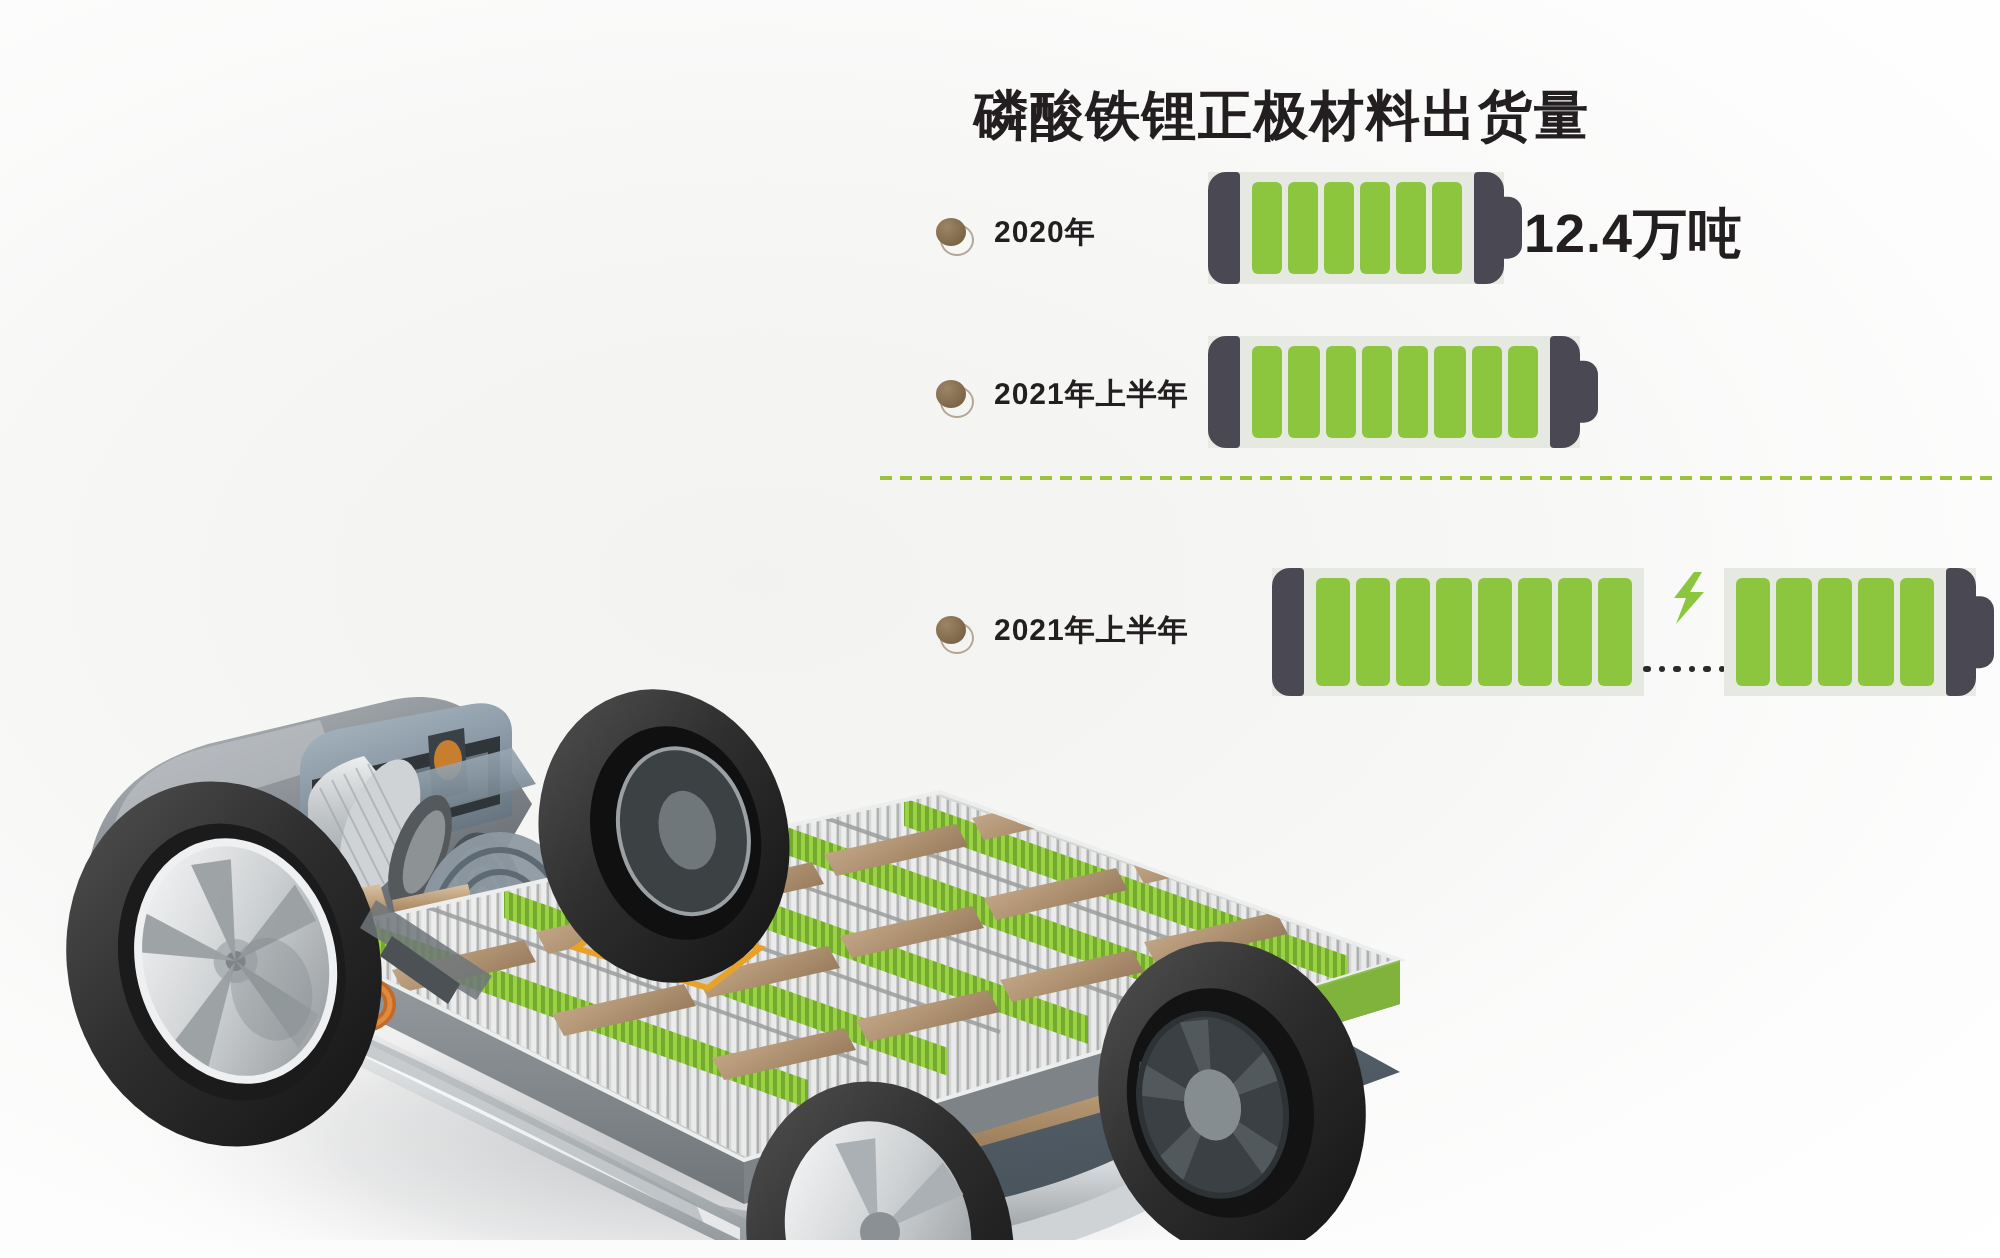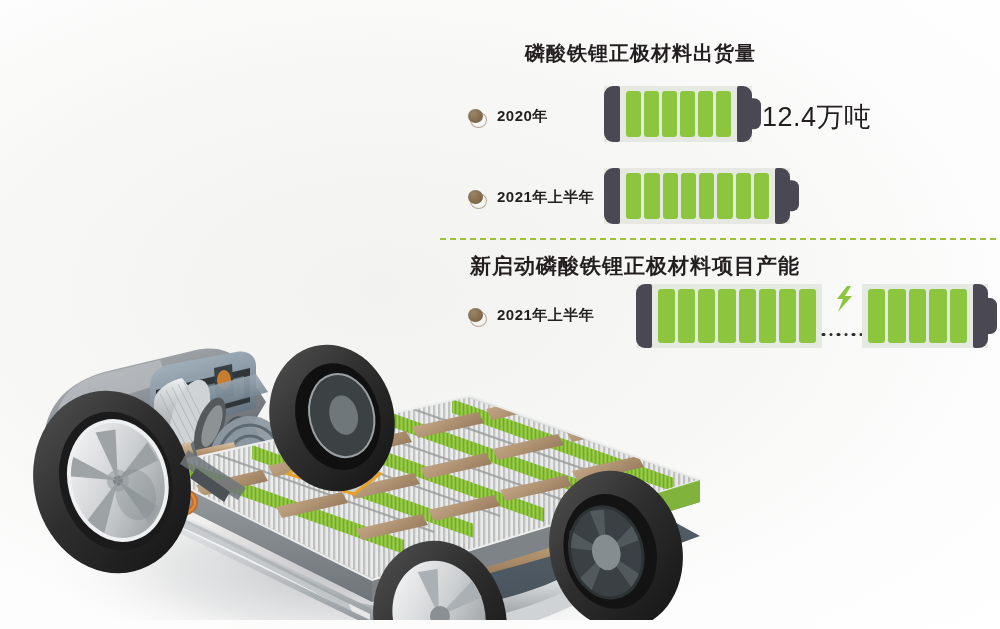--- a/index.html
+++ b/index.html
@@ -28,21 +28,21 @@
     height: 470px;
   }
 
   .sec-title {
     position: absolute;
     font-weight: bold;
     color: #231f20;
     letter-spacing: 1px;
     white-space: nowrap;
   }
-  #title-1 { left: 487px; top: 40px; font-size: 20px; margin-left: 38px; }
+  #title-1 { left: 487px; top: 40px; font-size: 27px; }
   #title-2 { left: 470px; top: 252px; font-size: 21px; }
 
   .legend-row {
     position: absolute;
     display: flex;
     align-items: flex-end;
     gap: 12px;
     white-space: nowrap;
   }
   #legend-1 { left: 468px; top: 107px; }
@@ -155,21 +155,21 @@
   .dots i {
     display: block;
     width: 3.5px;
     height: 3.5px;
     background: #2a2a2a;
     border-radius: 50%;
   }
 
   .value {
     position: absolute;
-    font-weight: normal;
+    font-weight: bold;
     color: #231f20;
     white-space: nowrap;
     letter-spacing: 0.5px;
     text-align: center;
   }
   #value-1 { left: 762px; top: 99px; font-size: 27px; }
   #value-2 { left: 795px; top: 180px; font-size: 27px; }
   #value-3 { left: 752px; top: 355px; font-size: 34px; }
 
   #divider {
@@ -499,21 +499,20 @@
       </div>
       <div class="cap-r">
         <span class="nub"></span>
       </div>
     </div>
   </div>
 
 
   <div id="divider"></div>
 
-  <div class="sec-title" id="title-2">新启动磷酸铁锂正极材料项目产能</div>
 
   <div class="legend-row" id="legend-3">
     <span class="bullet">
       <span class="ring"></span>
         <span class="dot"></span>
     </span>
     <span class="legend-label">2021年上半年</span>
   </div>
 
   <div class="battery" style="left:636px; top:284px; width:352px; height:64px;">

